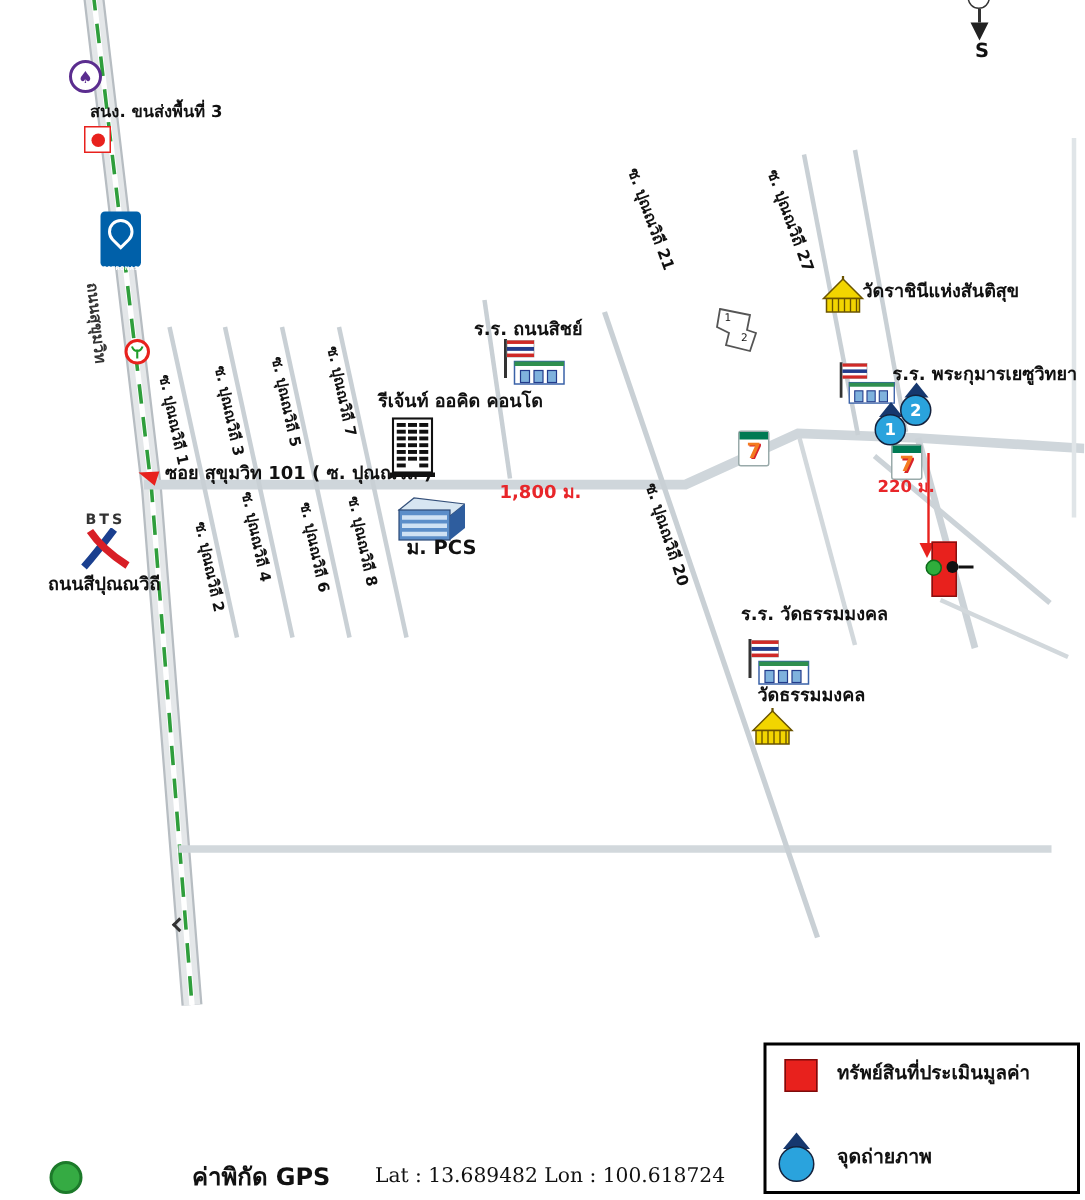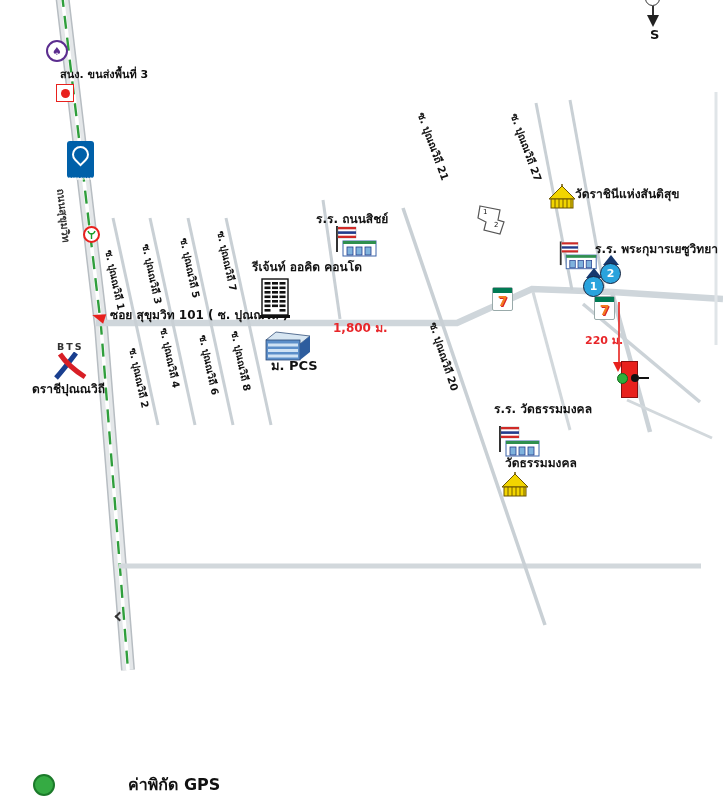--- a/index.html
+++ b/index.html
@@ -85,21 +85,21 @@
 
   <div class="lbl rot" style="left:66px;top:188px;font-size:10.5px;color:#333;transform:rotate(84deg);z-index:2">ถนนสุขุมวิท</div>
 
   <div class="abs" style="left:116px;top:613px;width:5px;height:5px;border-left:2px solid #333;border-bottom:2px solid #333;transform:rotate(45deg);z-index:2"></div>
 
   <div class="lbl" style="left:57px;top:342px;font-size:9.5px;letter-spacing:2px;color:#333;z-index:3">BTS</div>
   <svg class="abs" style="left:52px;top:352px;z-index:3" width="36" height="28" viewBox="0 0 36 28">
     <path d="M24,1 C18,9 12,17 4,26" stroke="#1a3f8f" stroke-width="5" fill="none"></path>
     <path d="M8,2 C14,11 22,18 33,25" stroke="#d81f26" stroke-width="5" fill="none"></path>
   </svg>
-  <div class="lbl" style="left:32px;top:383px;font-size:12px;z-index:3">ดราชีปุณณวิถี</div>
+  <div class="lbl" style="left:32px;top:383px;font-size:12px;z-index:3">ถนนสีปุณณวิถี</div>
 
   <div class="lbl rot" style="left:114px;top:249px;font-size:10px;transform:rotate(78deg);z-index:2">ซ. ปุณณวิถี 1</div>
   <div class="lbl rot" style="left:151px;top:243px;font-size:10px;transform:rotate(78deg);z-index:2">ซ. ปุณณวิถี 3</div>
   <div class="lbl rot" style="left:189px;top:237px;font-size:10px;transform:rotate(78deg);z-index:2">ซ. ปุณณวิถี 5</div>
   <div class="lbl rot" style="left:226px;top:230px;font-size:10px;transform:rotate(78deg);z-index:2">ซ. ปุณณวิถี 7</div>
   <div class="lbl rot" style="left:138px;top:347px;font-size:10px;transform:rotate(78deg);z-index:2">ซ. ปุณณวิถี 2</div>
   <div class="lbl rot" style="left:169px;top:327px;font-size:10px;transform:rotate(78deg);z-index:2">ซ. ปุณณวิถี 4</div>
   <div class="lbl rot" style="left:208px;top:334px;font-size:10px;transform:rotate(78deg);z-index:2">ซ. ปุณณวิถี 6</div>
   <div class="lbl rot" style="left:240px;top:330px;font-size:10px;transform:rotate(78deg);z-index:2">ซ. ปุณณวิถี 8</div>
   <div class="lbl rot" style="left:438px;top:321px;font-size:10.5px;transform:rotate(72deg);z-index:2">ซ. ปุณณวิถี 20</div>
@@ -223,24 +223,34 @@
 
   <div class="pin" style="left:583px;top:268px;z-index:5">
     <div class="pin-tri"></div>
     <div class="pin-circ">1</div>
   </div>
   <div class="pin" style="left:600px;top:255px;z-index:5">
     <div class="pin-tri"></div>
     <div class="pin-circ">2</div>
   </div>
 
-  <div class="lbl red" style="left:585px;top:335px;font-size:11px;z-index:4">220 ม.</div>
+  <div class="lbl red" style="left:585px;top:319px;font-size:11px;z-index:4">220 ม.</div>
   <div class="abs" style="left:613px;top:362px;width:0;height:0;border-left:5px solid transparent;border-right:5px solid transparent;border-top:10px solid #e8211d;z-index:4"></div>
   <div class="abs" style="left:621px;top:361px;width:17px;height:37px;background:#e8211d;border:1px solid #8a0f0f;box-sizing:border-box;z-index:4"></div>
   <div class="abs" style="left:617px;top:373px;width:11px;height:11px;background:#2fae3c;border:1px solid #0d6b1a;border-radius:50%;box-sizing:border-box;z-index:5"></div>
   <div class="abs" style="left:631px;top:374px;width:8px;height:8px;background:#111;border-radius:50%;z-index:5"></div>
   <div class="abs" style="left:639px;top:377px;width:10px;height:2px;background:#111;z-index:5"></div>
 
+  <div class="legend-box">
+    <div class="abs" style="left:12px;top:9px;width:22px;height:22px;background:#e8211d;border:1px solid #7d0b0b;box-sizing:border-box"></div>
+    <div class="lbl" style="left:47px;top:11px;font-size:12.5px">ทรัพย์สินที่ประเมินมูลค่า</div>
+    <div class="pin" style="left:8px;top:58px">
+      <div class="pin-tri" style="border-left-width:9px;border-right-width:9px;border-bottom-width:11px"></div>
+      <div class="pin-circ" style="width:24px;height:24px"></div>
+    </div>
+    <div class="lbl" style="left:47px;top:68px;font-size:13px">จุดถ่ายภาพ</div>
+  </div>
 
   <div class="abs" style="left:33px;top:774px;width:22px;height:22px;background:#35ab43;border:2px solid #1c7a2a;border-radius:50%;box-sizing:border-box;z-index:6"></div>
   <div class="lbl" style="left:128px;top:776px;font-size:16px;z-index:6">ค่าพิกัด GPS</div>
+  <div class="lbl" style="left:250px;top:777px;font-size:13.5px;font-weight:normal;font-family:'DejaVu Serif',serif;z-index:6">Lat : 13.689482 Lon : 100.618724</div>
 
 </div>
 
 </body></html>

